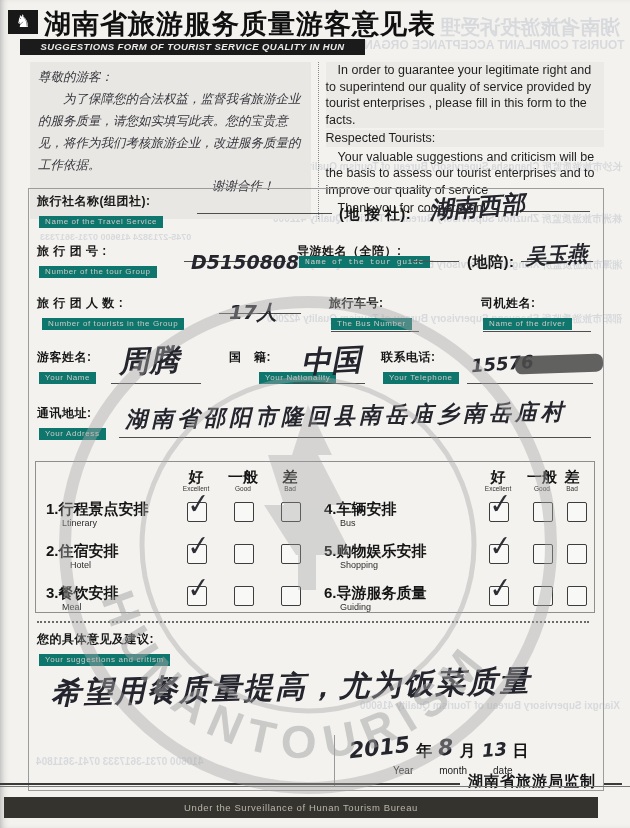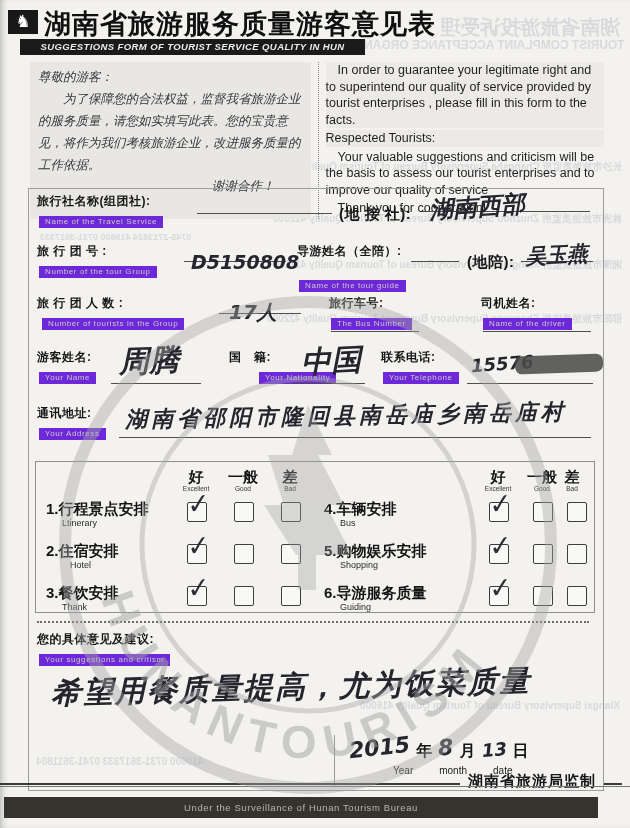--- a/index.html
+++ b/index.html
@@ -24,21 +24,21 @@
   .intro-div{border-left:1px dotted #888;margin:0 7px;}
   .en-note{width:282px;font-size:12.5px;line-height:1.32;color:#1e1e1e;}
   .en-note p{margin:0 0 2px;text-indent:12px;}
   .en-note .first{background:#eceae6;}
   .en-title{text-indent:0 !important;}
 
   
   .mainbox{left:28px;top:188px;width:574px;height:601px;border:1px solid #9c9c9c;z-index:2;}
   .lbl{position:absolute;font-weight:bold;color:#161616;font-size:12px;letter-spacing:.5px;white-space:nowrap;}
   .lbl2{font-size:15px;}
-  .sub{position:absolute;background:#6d28d9;color:#cdcbc6;font-size:8px;padding:1px 6px 2px;letter-spacing:.6px;white-space:nowrap;}
+  .sub{position:absolute;background:#0f766e;color:#cdcbc6;font-size:8px;padding:1px 6px 2px;letter-spacing:.6px;white-space:nowrap;}
   .line{position:absolute;border-bottom:1.5px solid #4e4e4e;}
   .hw{position:absolute;font-family:"DejaVu Sans",sans-serif;font-style:italic;font-weight:600;color:#25252e;white-space:nowrap;z-index:3;}
   .redact{position:absolute;background:#4c4c4c;border-radius:7px;opacity:.88;transform:rotate(-2deg);z-index:3;}
 
   
   .ratings{position:absolute;left:6px;top:272px;width:558px;height:150px;border:1px solid #8f8f8f;}
   .rh-cn{position:absolute;font-weight:bold;font-size:15px;color:#141414;width:44px;text-align:center;}
   .rh-en{position:absolute;font-size:6.5px;color:#333;width:44px;text-align:center;}
   .it-cn{position:absolute;font-weight:bold;font-size:15px;color:#141414;white-space:nowrap;}
   .it-en{position:absolute;font-size:9px;color:#2c2c2c;}
@@ -109,21 +109,21 @@
     <div class="line" style="left:168px;top:24px;width:135px;"></div>
     <div class="lbl lbl2" style="left:310px;top:16px;">(地 接 社):</div>
     <div class="hw" style="left:400px;top:2px;font-size:24px;transform:rotate(-4deg);">湖南西部</div>
     <div class="line" style="left:393px;top:22px;width:168px;"></div>
 
     <div class="lbl" style="left:8px;top:54px;">旅 行 团 号 :</div>
     <div class="sub" style="left:10px;top:77px;">Number of the tour Group</div>
     <div class="hw" style="left:162px;top:62px;font-size:19px;">D5150808</div>
     <div class="line" style="left:155px;top:72px;width:102px;"></div>
     <div class="lbl" style="left:268px;top:54px;">导游姓名（全陪）:</div>
-    <div class="sub" style="left:270px;top:91px;">Name  of  the  tour  guide</div>
+    <div class="sub" style="left:270px;top:67px;font-family:Liberation Mono, monospace;">Name  of  the  tour  guide</div>
     <div class="line" style="left:382px;top:72px;width:48px;"></div>
     <div class="lbl lbl2" style="left:438px;top:64px;">(地陪):</div>
     <div class="hw" style="left:496px;top:52px;font-size:21px;transform:rotate(-3deg);">吴玉燕</div>
     <div class="line" style="left:492px;top:72px;width:72px;"></div>
 
     <div class="lbl" style="left:8px;top:106px;">旅 行 团 人 数 :</div>
     <div class="sub" style="left:13px;top:129px;text-align:right;">Number of tourists in the Group</div>
     <div class="hw" style="left:200px;top:110px;font-size:20px;">17人</div>
     <div class="line" style="left:190px;top:124px;width:82px;"></div>
     <div class="lbl" style="left:300px;top:106px;">旅行车号:</div>
@@ -187,21 +187,21 @@
           <span class="mark">✓</span>
         </div>
       <div class="cb" style="left:198px;top:82px;">
           <span class="mark"></span>
         </div>
       <div class="cb" style="left:245px;top:82px;">
           <span class="mark"></span>
         </div>
 
       <div class="it-cn" style="left:10px;top:122px;"><span>3.</span><span>餐饮安排</span></div>
-      <div class="it-en" style="left:26px;top:140px;">Thank</div>
+      <div class="it-en" style="left:26px;top:140px;">Meal</div>
       <div class="cb" style="left:151px;top:124px;">
           <span class="mark">✓</span>
         </div>
       <div class="cb" style="left:198px;top:124px;">
           <span class="mark"></span>
         </div>
       <div class="cb" style="left:245px;top:124px;">
           <span class="mark"></span>
         </div>
 

